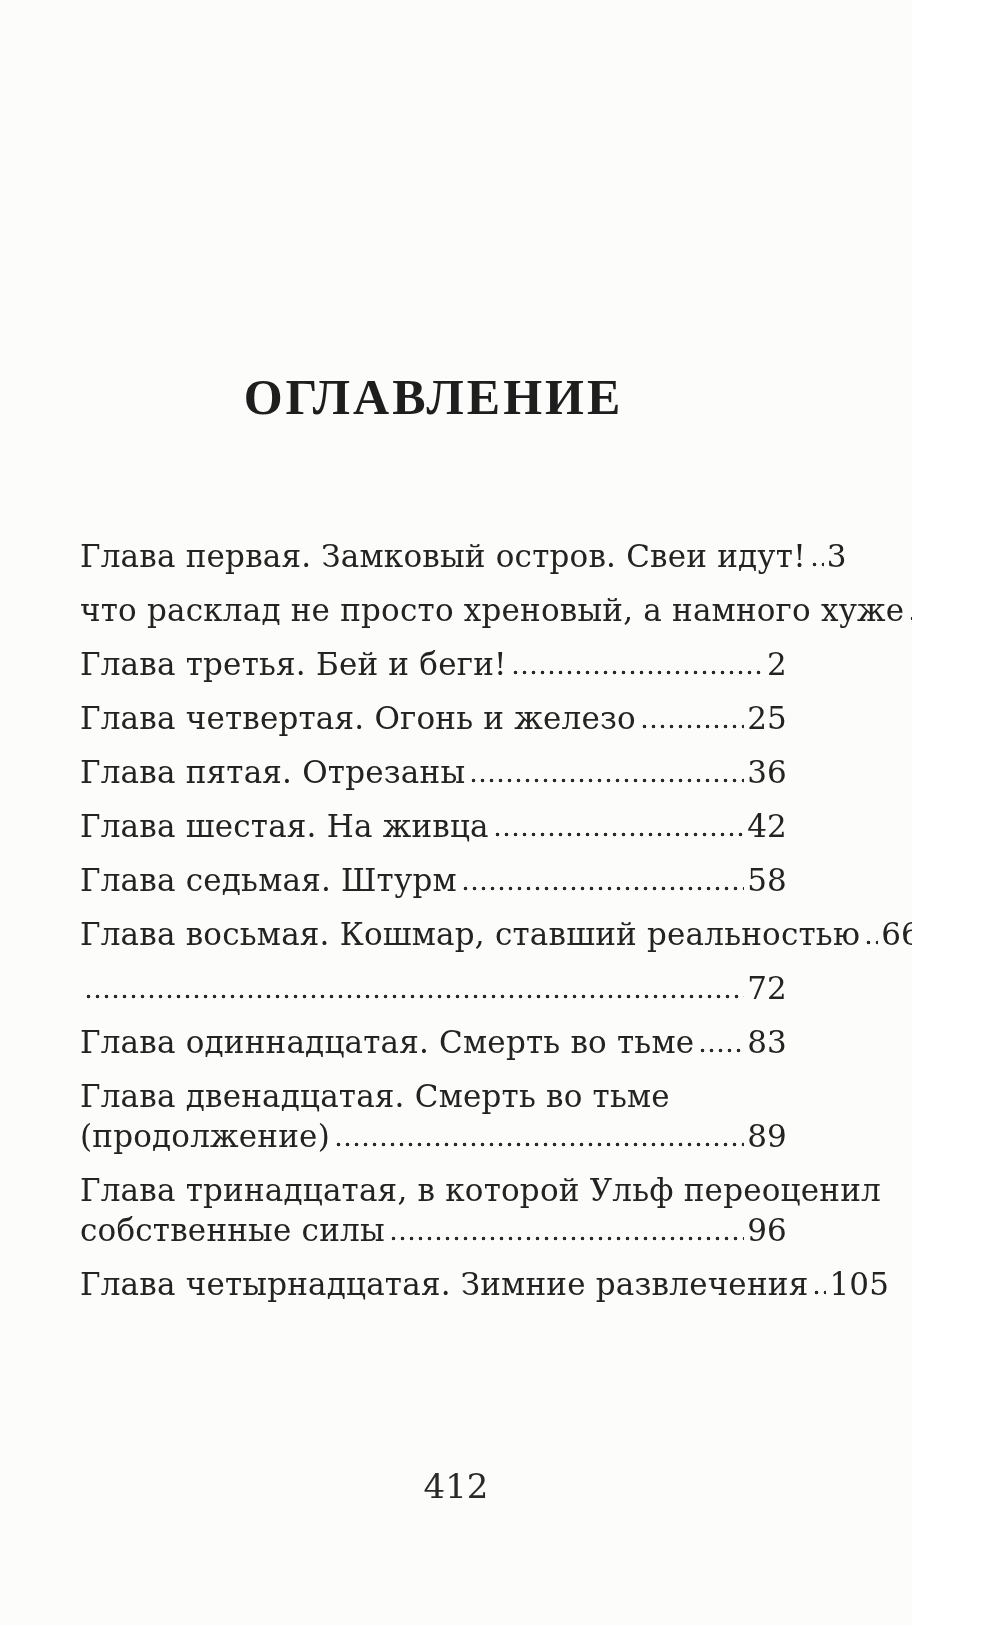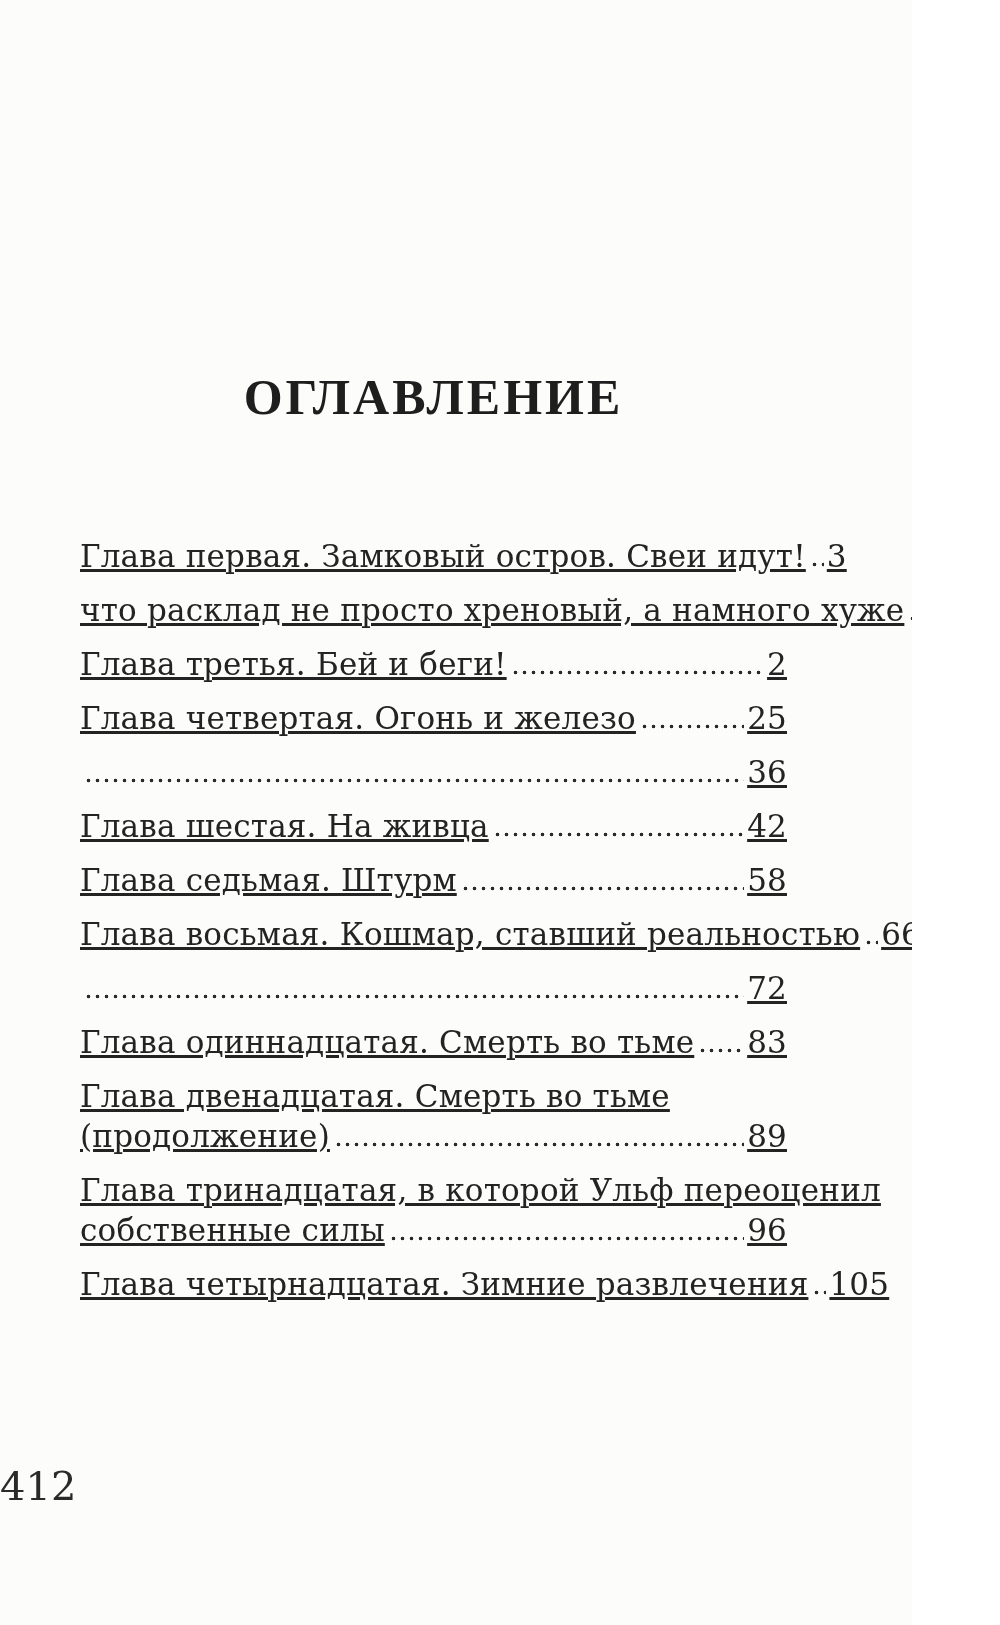--- a/index.html
+++ b/index.html
@@ -28,21 +28,20 @@
     letter-spacing: 3px;
     color: #1e1e1e;
   }
   .toc-list { margin: 0; }
   .toc-entry { margin-bottom: 14px; }
   .toc-line {
     font-size: 31px;
     line-height: 40px;
     letter-spacing: 0.2px;
     white-space: nowrap;
-    text-decoration: underline;
   }
   .toc-row {
     display: flex;
     align-items: baseline;
   }
   .toc-text { flex: 0 0 auto; }
   .toc-leader {
     flex: 1 1 auto;
     min-width: 14px;
     height: 5px;
@@ -54,21 +53,22 @@
   }
   .toc-page {
     flex: 0 0 auto;
     padding-left: 1px;
   }
   .folio {
     position: absolute;
     left: 0;
     right: 0;
     top: 1468px;
-    font-size: 40px;
+    text-align: center;
+    font-size: 34px;
     line-height: 36px;
     color: #2a2a2a;
   }
 </style>
 </head>
 <body>
 
 <div class="page">
   <h1 class="toc-title">ОГЛАВЛЕНИЕ</h1>
 
@@ -96,20 +96,21 @@
       </div>
       <div class="toc-entry">
         <div class="toc-line toc-row">
           <span class="toc-text">Глава четвертая. Огонь и железо</span>
           <span class="toc-leader"></span>
           <span class="toc-page">25</span>
         </div>
       </div>
       <div class="toc-entry">
         <div class="toc-line toc-row">
+          <span class="toc-text">Глава пятая. Отрезаны</span>
           <span class="toc-leader"></span>
           <span class="toc-page">36</span>
         </div>
       </div>
       <div class="toc-entry">
         <div class="toc-line toc-row">
           <span class="toc-text">Глава шестая. На живца</span>
           <span class="toc-leader"></span>
           <span class="toc-page">42</span>
         </div>

